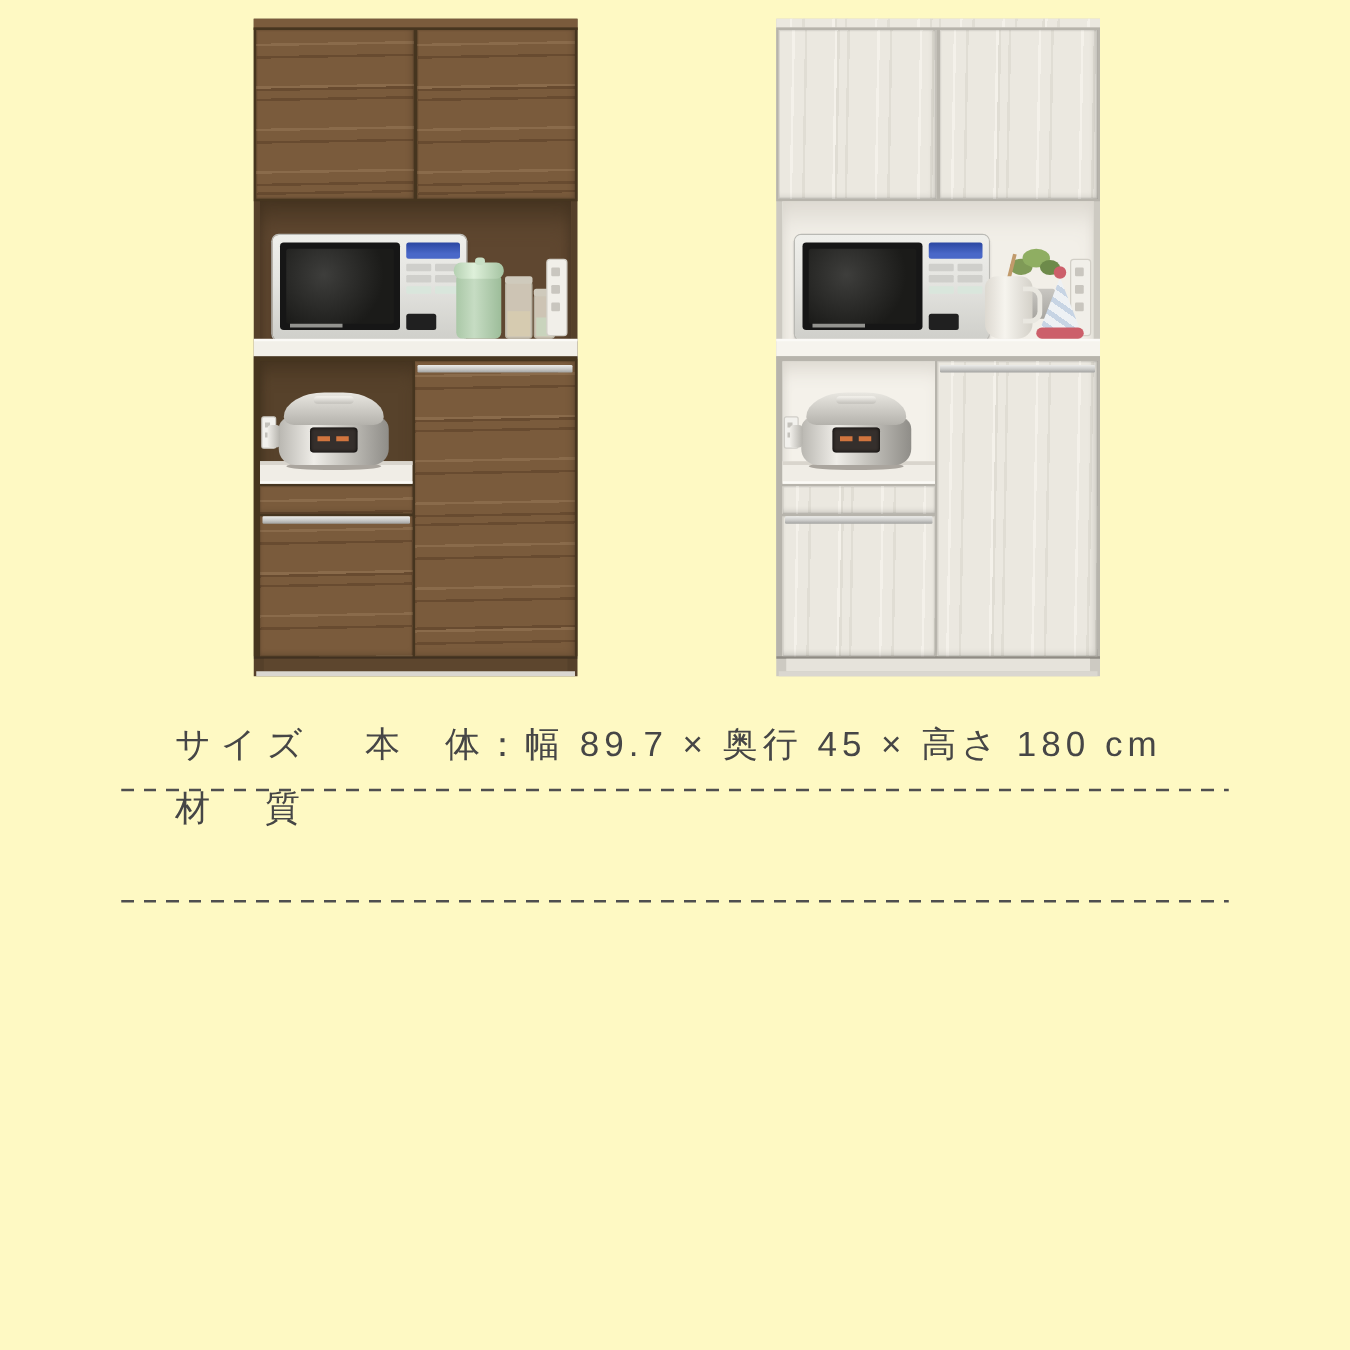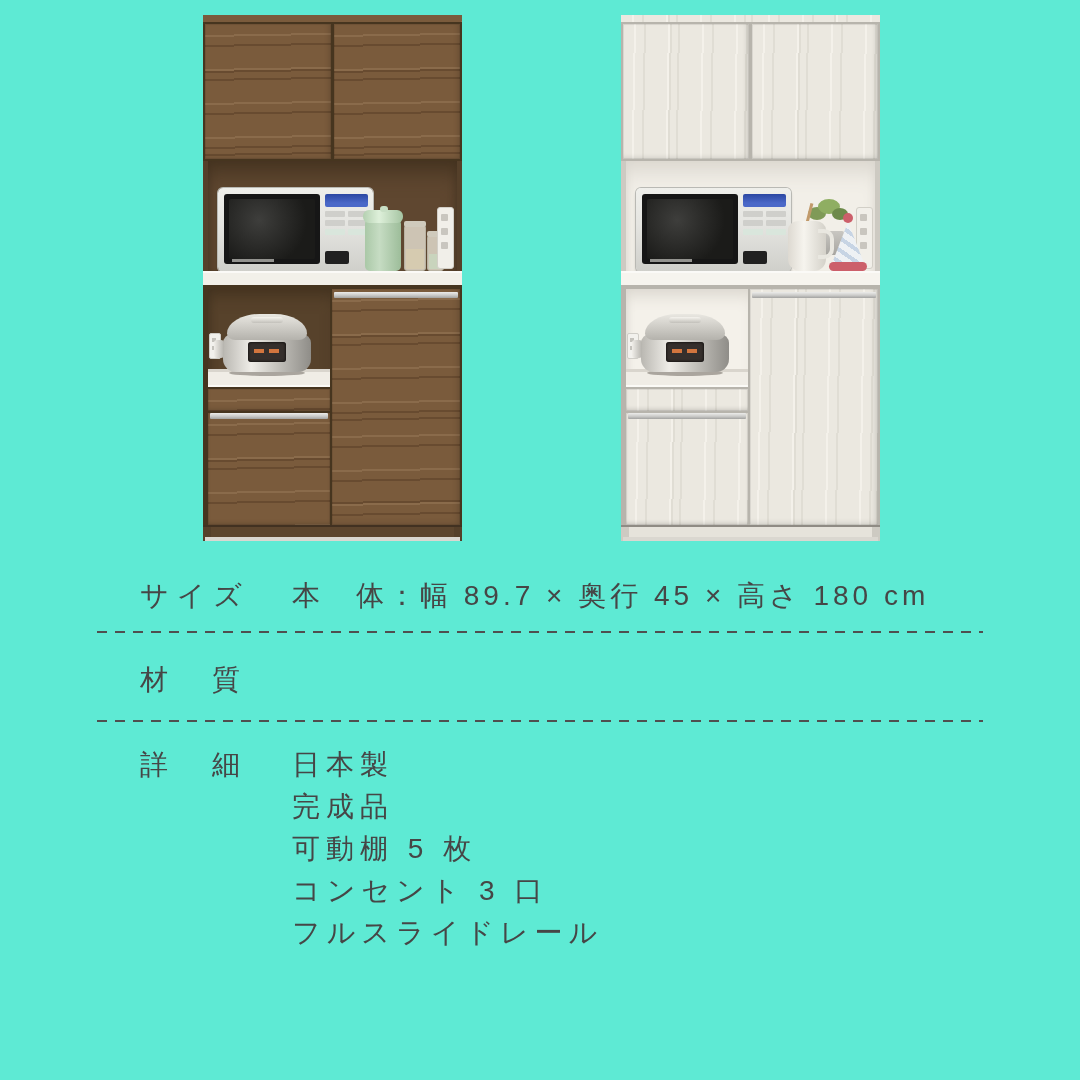--- a/index.html
+++ b/index.html
@@ -1,16 +1,16 @@
 <!DOCTYPE html>
 <html><head>
 <meta charset="utf-8">
 <style>
   html,body{margin:0;padding:0;background:#fff;}
-  .stage{position:relative;width:1080px;height:1080px;background:#5eead4;overflow:hidden;
+  .stage{position:relative;width:1080px;height:1080px;background:#fef9c3;overflow:hidden;
          font-family:"Liberation Sans","DejaVu Sans",sans-serif;}
 
   
   .cabinet{position:absolute;top:15px;width:259px;height:526px;background:var(--edge);}
   .cabinet--brown{--ga:179deg;left:203px;}
   .cabinet--white{--ga:91deg;left:621px;}
   .wood{background-color:var(--door);
     background-image:
       repeating-linear-gradient(var(--ga), rgba(0,0,0,0) 0 11px, var(--grainA) 11px 13px, rgba(0,0,0,0) 13px 21px, var(--grainB) 21px 23px, rgba(0,0,0,0) 23px 34px),
       repeating-linear-gradient(var(--ga), rgba(0,0,0,0) 0 47px, var(--grainB) 47px 49px, rgba(0,0,0,0) 49px 83px);}
@@ -101,21 +101,21 @@
   .cone-body{position:absolute;left:2px;bottom:5px;width:34px;height:44px;
     clip-path:polygon(50% 0,100% 100%,0 100%);
     background:repeating-linear-gradient(35deg,#eef1f4 0 6px,#c7d4e4 6px 10px);}
   .cone-top{position:absolute;left:14px;top:-4px;width:10px;height:10px;border-radius:50%;background:var(--coneRed);}
   .cone-base{position:absolute;left:0;bottom:0;width:38px;height:9px;border-radius:5px;background:var(--coneRed);}
 
   
   .specs{position:absolute;inset:0;color:#464646;font-size:28px;}
   .spec-row{position:absolute;left:0;display:flex;padding-left:140px;}
   .row-size{top:578px;line-height:36px;}
-  .row-mat{top:662px;line-height:36px;}
+  .row-mat{top:629px;line-height:36px;}
   .row-det{top:744px;line-height:42px;}
   .spec-label{flex:0 0 152px;letter-spacing:8px;}
   .spec-value{letter-spacing:4px;white-space:nowrap;}
   .detail-list{list-style:none;margin:0;padding:0;letter-spacing:6px;}
   .divider{position:absolute;left:97px;width:886px;height:2px;
     background:repeating-linear-gradient(90deg,#4f4f4f 0 10px,transparent 10px 18px);}
   .div1{top:631px;} .div2{top:720px;}
 </style>
 </head>
 <body>
@@ -274,25 +274,15 @@
   <section class="specs">
     <div class="spec-row row-size">
       <div class="spec-label">サイズ</div>
       <div class="spec-value">本　体：幅 89.7 × 奥行 45 × 高さ 180 cm</div>
     </div>
     <div class="divider div1"></div>
     <div class="spec-row row-mat">
       <div class="spec-label">材　質</div>
     </div>
     <div class="divider div2"></div>
-    <div class="spec-row row-det">
-      <div class="spec-label">詳　細</div>
-      <ul class="detail-list">
-        <li>日本製</li>
-        <li>完成品</li>
-        <li>可動棚 5 枚</li>
-        <li>コンセント 3 口</li>
-        <li>フルスライドレール</li>
-      </ul>
-    </div>
   </section>
 
 </div>
 
 </body></html>

